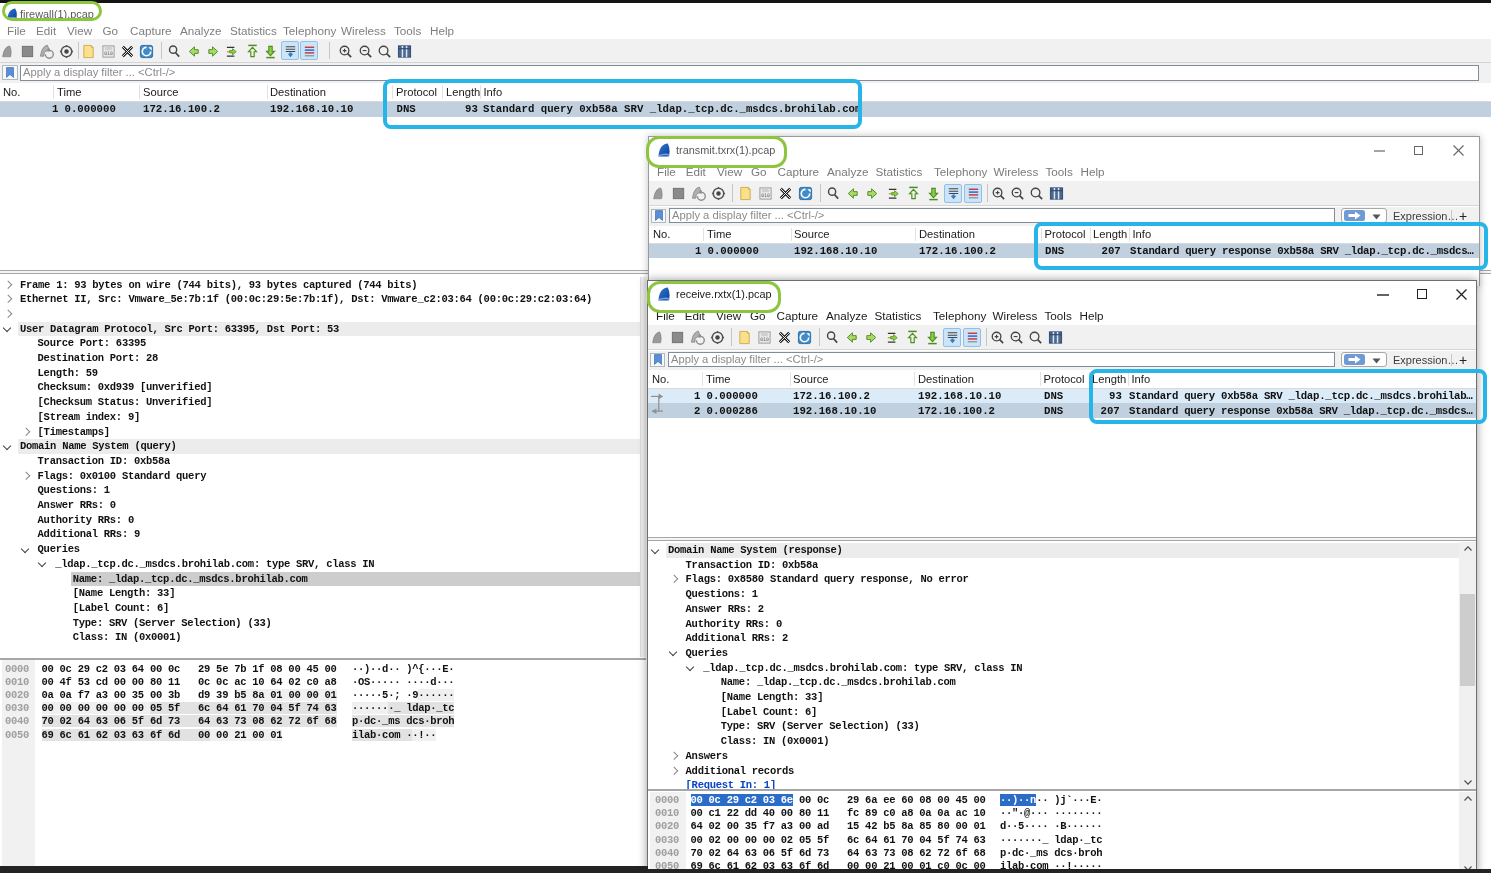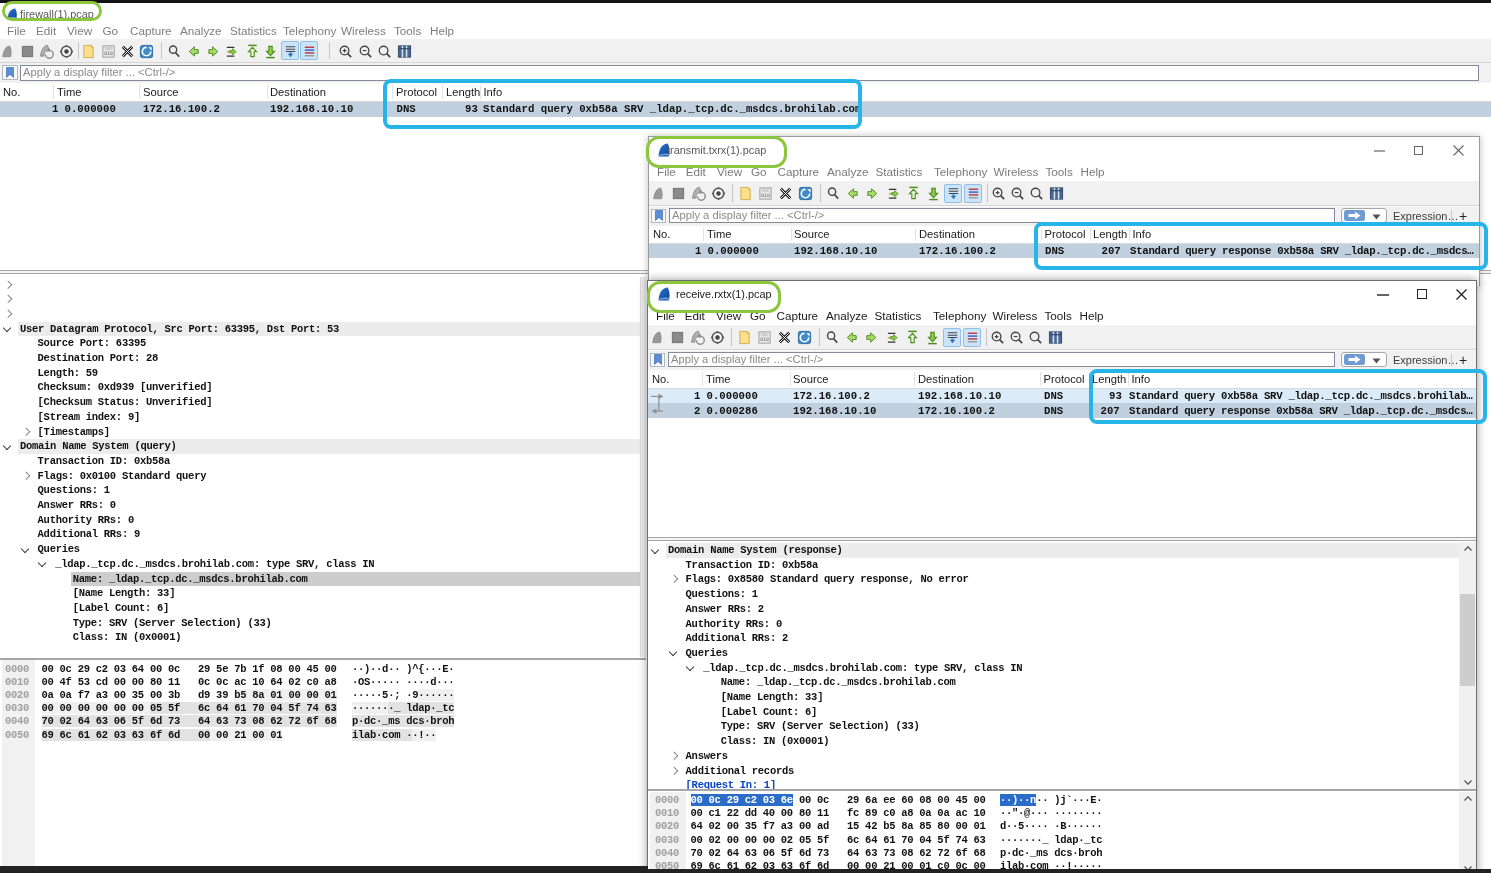--- a/index.html
+++ b/index.html
@@ -163,21 +163,23 @@
       <div class="pcell mono" style="left:64.5px">0.000000</div>
       <div class="pcell mono" style="left:143px">172.16.100.2</div>
       <div class="pcell mono" style="left:270px">192.168.10.10</div>
       <div class="pcell mono" style="left:396.5px">DNS</div>
       <div class="pcell mono" style="left:465px">93</div>
       <div class="pcell mono" style="left:483px">Standard query 0xb58a SRV _ldap._tcp.dc._msdcs.brohilab.com</div>
     </div>
 
 <div class="abs" style="left:0;top:269.5px;width:1491px;height:4.5px;background:#f4f4f4;border-top:1px solid #a6a6a6;border-bottom:1px solid #a6a6a6"></div>
 <div class="chev" style="left:5.0px;top:281.5px"></div>
+    <div class="dline mono" style="left:20.0px;top:277.5px;color:#111">Frame 1: 93 bytes on wire (744 bits), 93 bytes captured (744 bits)</div>
     <div class="chev" style="left:5.0px;top:296.2px"></div>
+    <div class="dline mono" style="left:20.0px;top:292.2px;color:#111">Ethernet II, Src: Vmware_5e:7b:1f (00:0c:29:5e:7b:1f), Dst: Vmware_c2:03:64 (00:0c:29:c2:03:64)</div>
     <div class="chev" style="left:5.0px;top:310.9px"></div>
     <div class="abs" style="left:18.0px;top:321.6px;width:622.0px;height:14.7px;background:#ececec"></div>
     <div class="chevd" style="left:4.0px;top:325.1px"></div>
     <div class="dline mono" style="left:20.0px;top:321.6px;color:#111">User Datagram Protocol, Src Port: 63395, Dst Port: 53</div>
     <div class="dline mono" style="left:37.6px;top:336.3px;color:#111">Source Port: 63395</div>
     <div class="dline mono" style="left:37.6px;top:351.0px;color:#111">Destination Port: 28</div>
     <div class="dline mono" style="left:37.6px;top:365.7px;color:#111">Length: 59</div>
     <div class="dline mono" style="left:37.6px;top:380.4px;color:#111">Checksum: 0xd939 [unverified]</div>
     <div class="dline mono" style="left:37.6px;top:395.1px;color:#111">[Checksum Status: Unverified]</div>
     <div class="dline mono" style="left:37.6px;top:409.79999999999995px;color:#111">[Stream index: 9]</div>
@@ -231,21 +233,21 @@
 <svg class="abs" style="left:9px;top:6px" width="13" height="14" viewBox="0 0 14 15">
       <defs>
         <linearGradient id="fg" x1="0" y1="0" x2="1" y2="1">
           <stop offset="0" stop-color="#2e7bd4"></stop>
           <stop offset="1" stop-color="#0e3f96"></stop>
         </linearGradient>
       </defs>
       <path d="M0.5 14.5 Q1 6 5 2.6 Q8 0.3 10.5 0.5 Q12.8 4.5 12.5 9 Q12.3 12.5 11.5 14.5 Z" fill="url(#fg)"></path>
       <path d="M0.8 13 Q6 10.5 12.6 11.8 L12.2 13.6 Q6 12.6 1 14.2 Z" fill="#7aa8e0" opacity="0.9"></path>
     </svg>
-<div class="abs titletxt" style="left:18px;top:7px">transmit.txrx(1).pcap</div>
+<div class="abs titletxt" style="left:27px;top:7px">transmit.txrx(1).pcap</div>
 <svg class="abs" style="left:725px;top:13px" width="11" height="2" viewBox="0 0 11 2">
       <path d="M0 1 L11 1" stroke="#666" stroke-width="1.2"></path>
     </svg>
 <div class="abs" style="left:765px;top:8.5px;width:9px;height:9px;border:1.2px solid #666"></div>
 <svg class="abs" style="left:804px;top:8px" width="11" height="11" viewBox="0 0 11 11">
       <path d="M0.5 0.5 L10.5 10.5 M10.5 0.5 L0.5 10.5" stroke="#666" stroke-width="1.1"></path>
     </svg>
 <div class="abs menu" style="left:0px;top:26px;width:820px;height:18px;line-height:18px;color:#7a7a7a"><span class="abs" style="left:8px">File</span><span class="abs" style="left:36.7px">Edit</span><span class="abs" style="left:68px">View</span><span class="abs" style="left:102px">Go</span><span class="abs" style="left:128.5px">Capture</span><span class="abs" style="left:178px">Analyze</span><span class="abs" style="left:226.5px">Statistics</span><span class="abs" style="left:285px">Telephony</span><span class="abs" style="left:344.5px">Wireless</span><span class="abs" style="left:396.5px">Tools</span><span class="abs" style="left:431.5px">Help</span></div>
 <div class="abs toolbar" style="left:0px;top:44px;width:829.5px;height:25px">
       <div class="abs" style="left:83px;top:3px;bottom:3px;border-left:1px solid #c6c6c6"></div>

